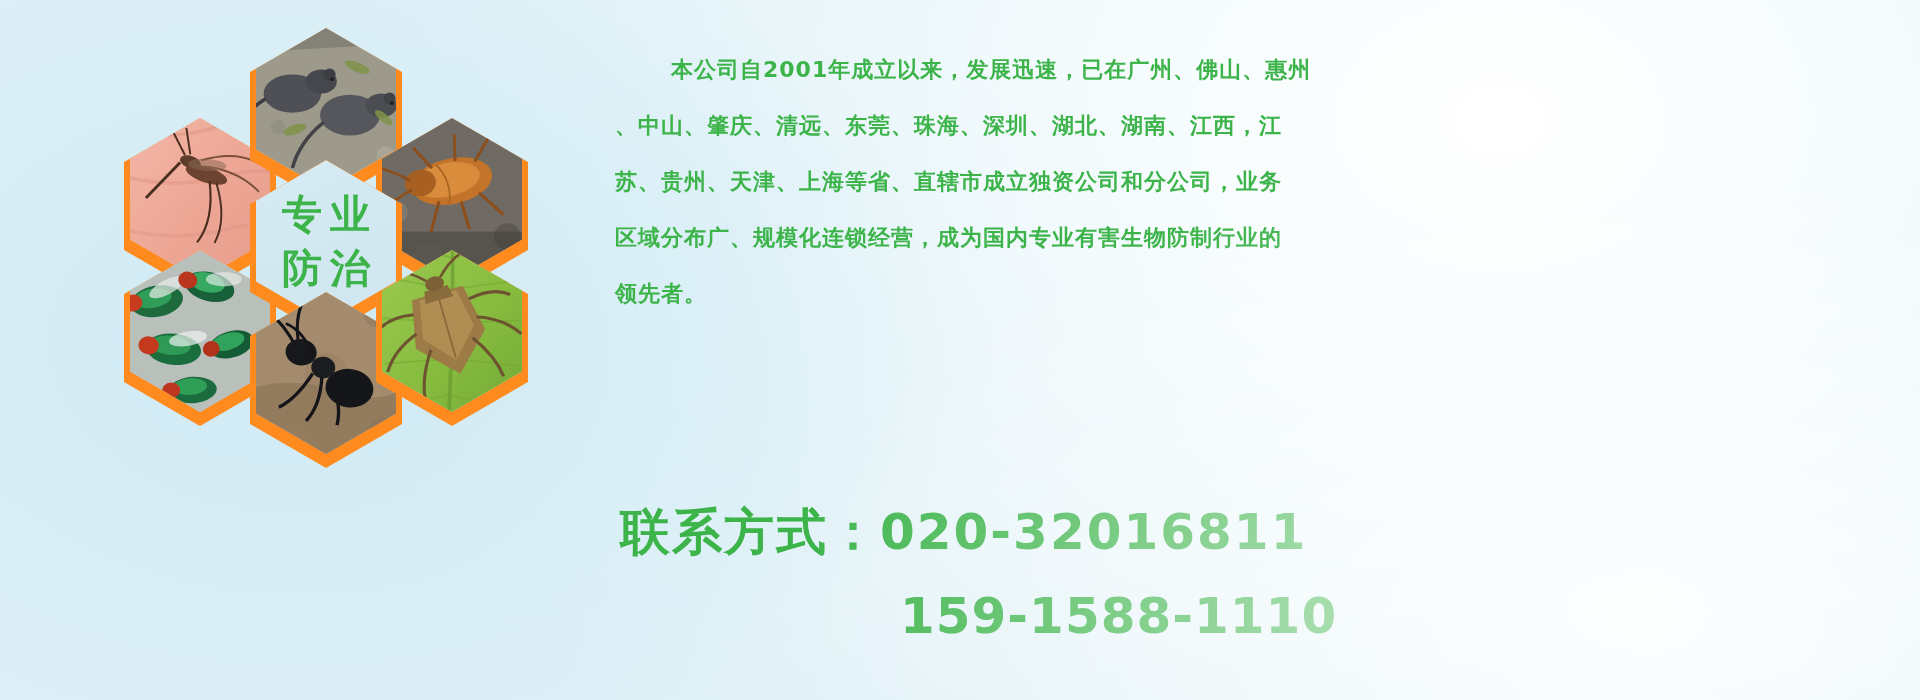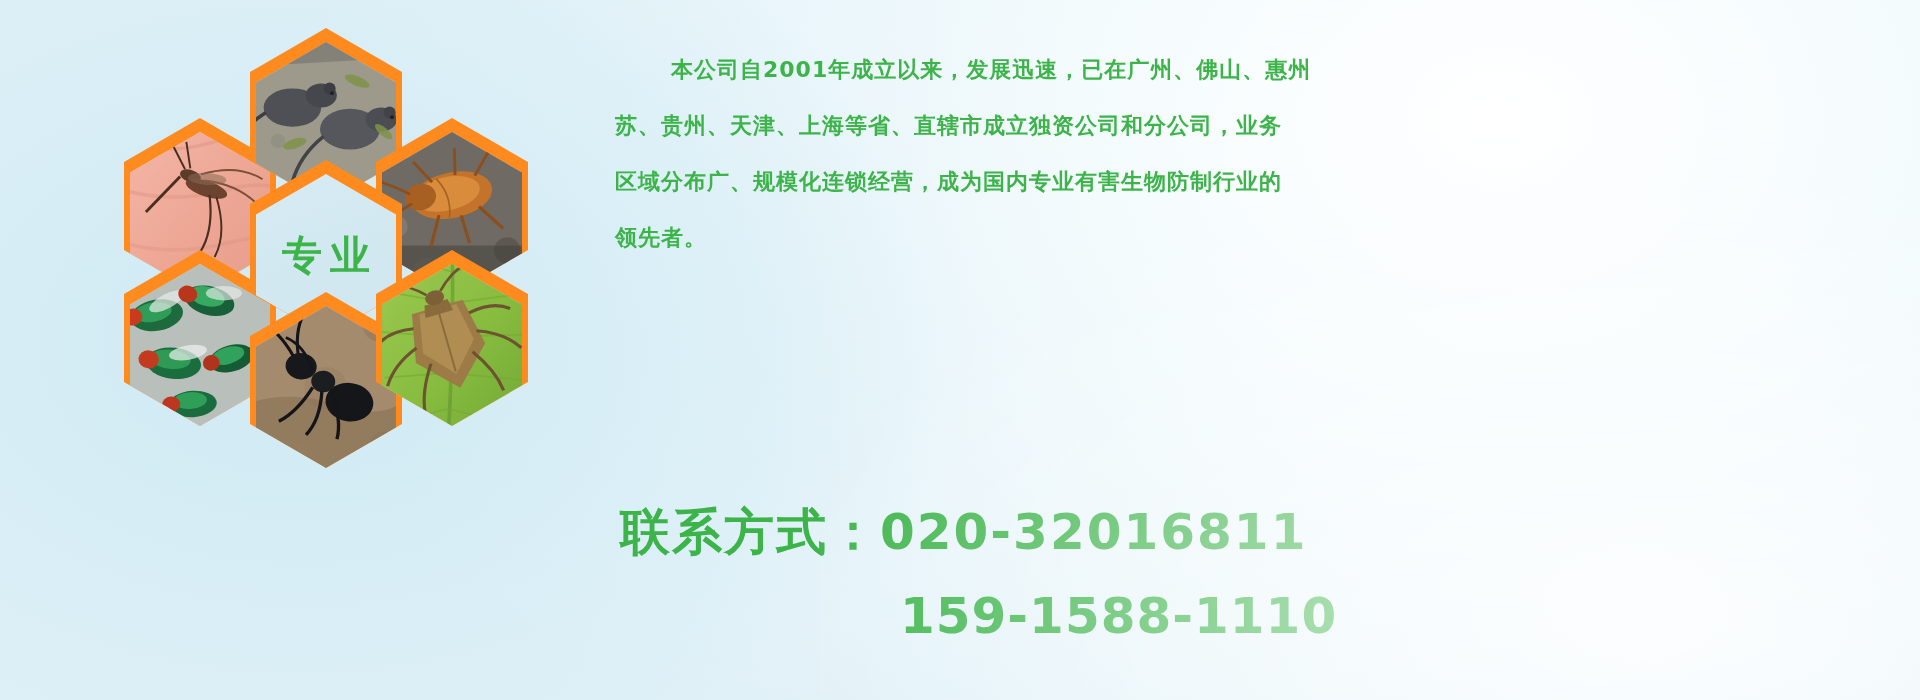--- a/index.html
+++ b/index.html
@@ -44,21 +44,21 @@
   }
 
   .hex {
     position: absolute;
     width: 152px;
     height: 176px;
     -webkit-clip-path: polygon(50% 0%, 100% 25%, 100% 75%, 50% 100%, 0% 75%, 0% 25%);
     clip-path: polygon(50% 0%, 100% 25%, 100% 75%, 50% 100%, 0% 75%, 0% 25%);
     background: #ff8a1e;
     display: flex;
-    align-items: flex-end;
+    align-items: flex-start;
     justify-content: center;
   }
   .hex .inner {
     width: 140px;
     height: 162px;
     -webkit-clip-path: polygon(50% 0%, 100% 25%, 100% 75%, 50% 100%, 0% 75%, 0% 25%);
     clip-path: polygon(50% 0%, 100% 25%, 100% 75%, 50% 100%, 0% 75%, 0% 25%);
     overflow: hidden;
     position: relative;
     background: #cfd6cc;
@@ -278,20 +278,21 @@
               <ellipse cx="-18" cy="-1" rx="7.5" ry="6.5" fill="#bd3720"></ellipse>
             </g>
           </g>
         </svg>
       </div>
     </div>
 
     <div class="hex hex-center">
       <div class="inner">
         <div class="logo-line">专业</div>
+        <div class="logo-line">防治</div>
       </div>
     </div>
 
     <div class="hex hex-ant">
       <div class="inner">
         <svg class="art" viewBox="0 0 140 162" preserveAspectRatio="xMidYMid slice">
           <rect width="140" height="162" fill="#a58b6d"></rect>
           <g opacity=".6">
             <circle cx="18" cy="26" r="12" fill="#b99c79"></circle>
             <circle cx="114" cy="30" r="13" fill="#917a5f"></circle>
@@ -355,20 +356,21 @@
             <path d="M0 -24 L0 26" stroke="#8a6b3c" stroke-width="1.6"></path>
           </g>
         </svg>
       </div>
     </div>
 
   </div>
 
   <div class="copy-block">
     <div class="copy-line first">本公司自2001年成立以来，发展迅速，已在广州、佛山、惠州</div>
+    <div class="copy-line">、中山、肇庆、清远、东莞、珠海、深圳、湖北、湖南、江西，江</div>
     <div class="copy-line">苏、贵州、天津、上海等省、直辖市成立独资公司和分公司，业务</div>
     <div class="copy-line">区域分布广、规模化连锁经营，成为国内专业有害生物防制行业的</div>
     <div class="copy-line">领先者。</div>
   </div>
 
   <div class="contact">
     <div class="contact-line contact-label">联系方式：020-32016811</div>
     <div class="contact-line second">159-1588-1110</div>
   </div>
 

